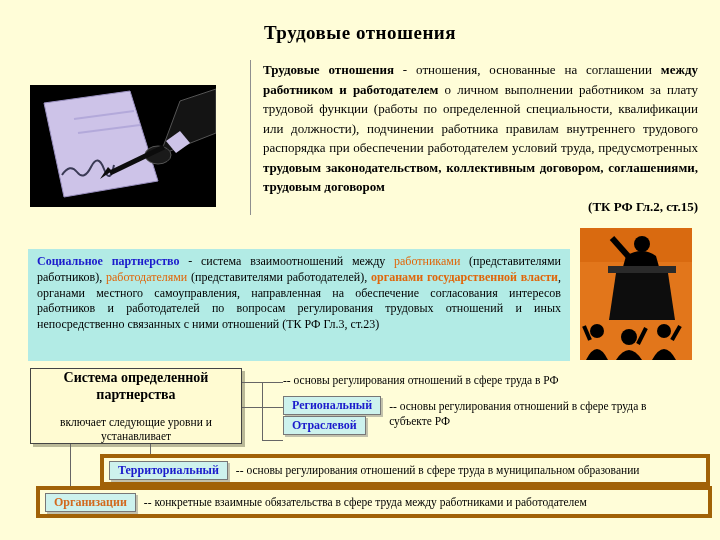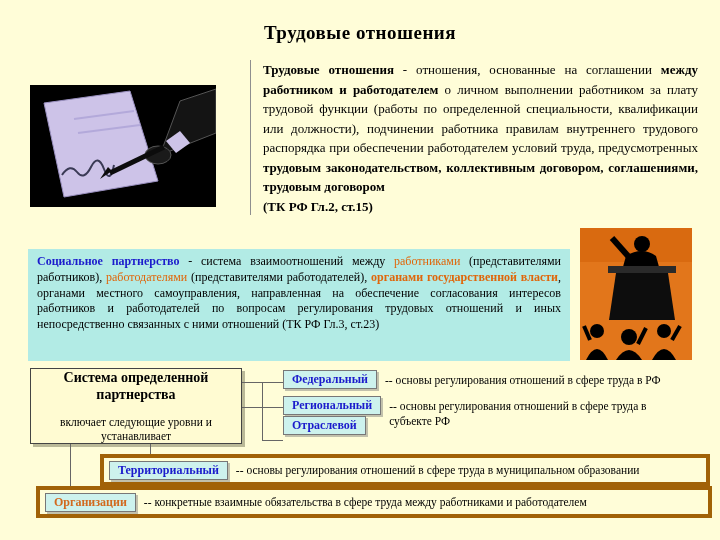--- a/index.html
+++ b/index.html
@@ -13,21 +13,21 @@
          font-size:19px;font-weight:bold;letter-spacing:.5px;}
 
   
   .img-signing{position:absolute;left:30px;top:85px;width:186px;height:122px;}
   .img-signing svg{display:block;width:100%;height:100%;}
 
   
   .def-block{position:absolute;left:250px;top:60px;width:448px;
              border-left:1px solid #8f8f8f;padding-left:12px;box-sizing:border-box;}
   .def-text{margin:0;font-size:13px;line-height:1.5;text-align:justify;}
-  .def-ref{font-size:13px;font-weight:bold;margin-top:2px;}
+  .def-ref{font-size:13px;font-weight:bold;text-align:right;margin-top:2px;}
 
   
   .cyan{position:absolute;left:28px;top:249px;width:542px;min-height:112px;
         background:#B2EBE5;padding:5px 9px;box-sizing:border-box;
         font-size:12px;line-height:1.32;text-align:justify;}
 
   
   .img-speaker{position:absolute;left:580px;top:228px;width:112px;height:132px;}
   .img-speaker svg{display:block;width:100%;height:100%;}
 
@@ -113,21 +113,20 @@
   </div>
 
   <div class="line" style="left:242px;top:382px;width:41px;height:1px;"></div>
   <div class="line" style="left:242px;top:407px;width:41px;height:1px;"></div>
   <div class="line" style="left:262px;top:382px;width:1px;height:58px;"></div>
   <div class="line" style="left:262px;top:440px;width:21px;height:1px;"></div>
   <div class="line" style="left:150px;top:444px;width:1px;height:10px;"></div>
   <div class="line" style="left:70px;top:444px;width:1px;height:42px;"></div>
 
   <div class="lvl lv1">
-    <div class="lbox"><span>Федеральный</span></div>
     <span class="ldesc">--  основы регулирования отношений в сфере труда в РФ</span>
   </div>
 
   <div class="lvl lv2">
     <div class="lbox"><span>Региональный</span></div>
     <span class="ldesc">--  основы регулирования отношений в сфере труда в субъекте РФ</span>
   </div>
 
   <div class="lvl lv3">
     <div class="lbox"><span>Отраслевой</span></div>

